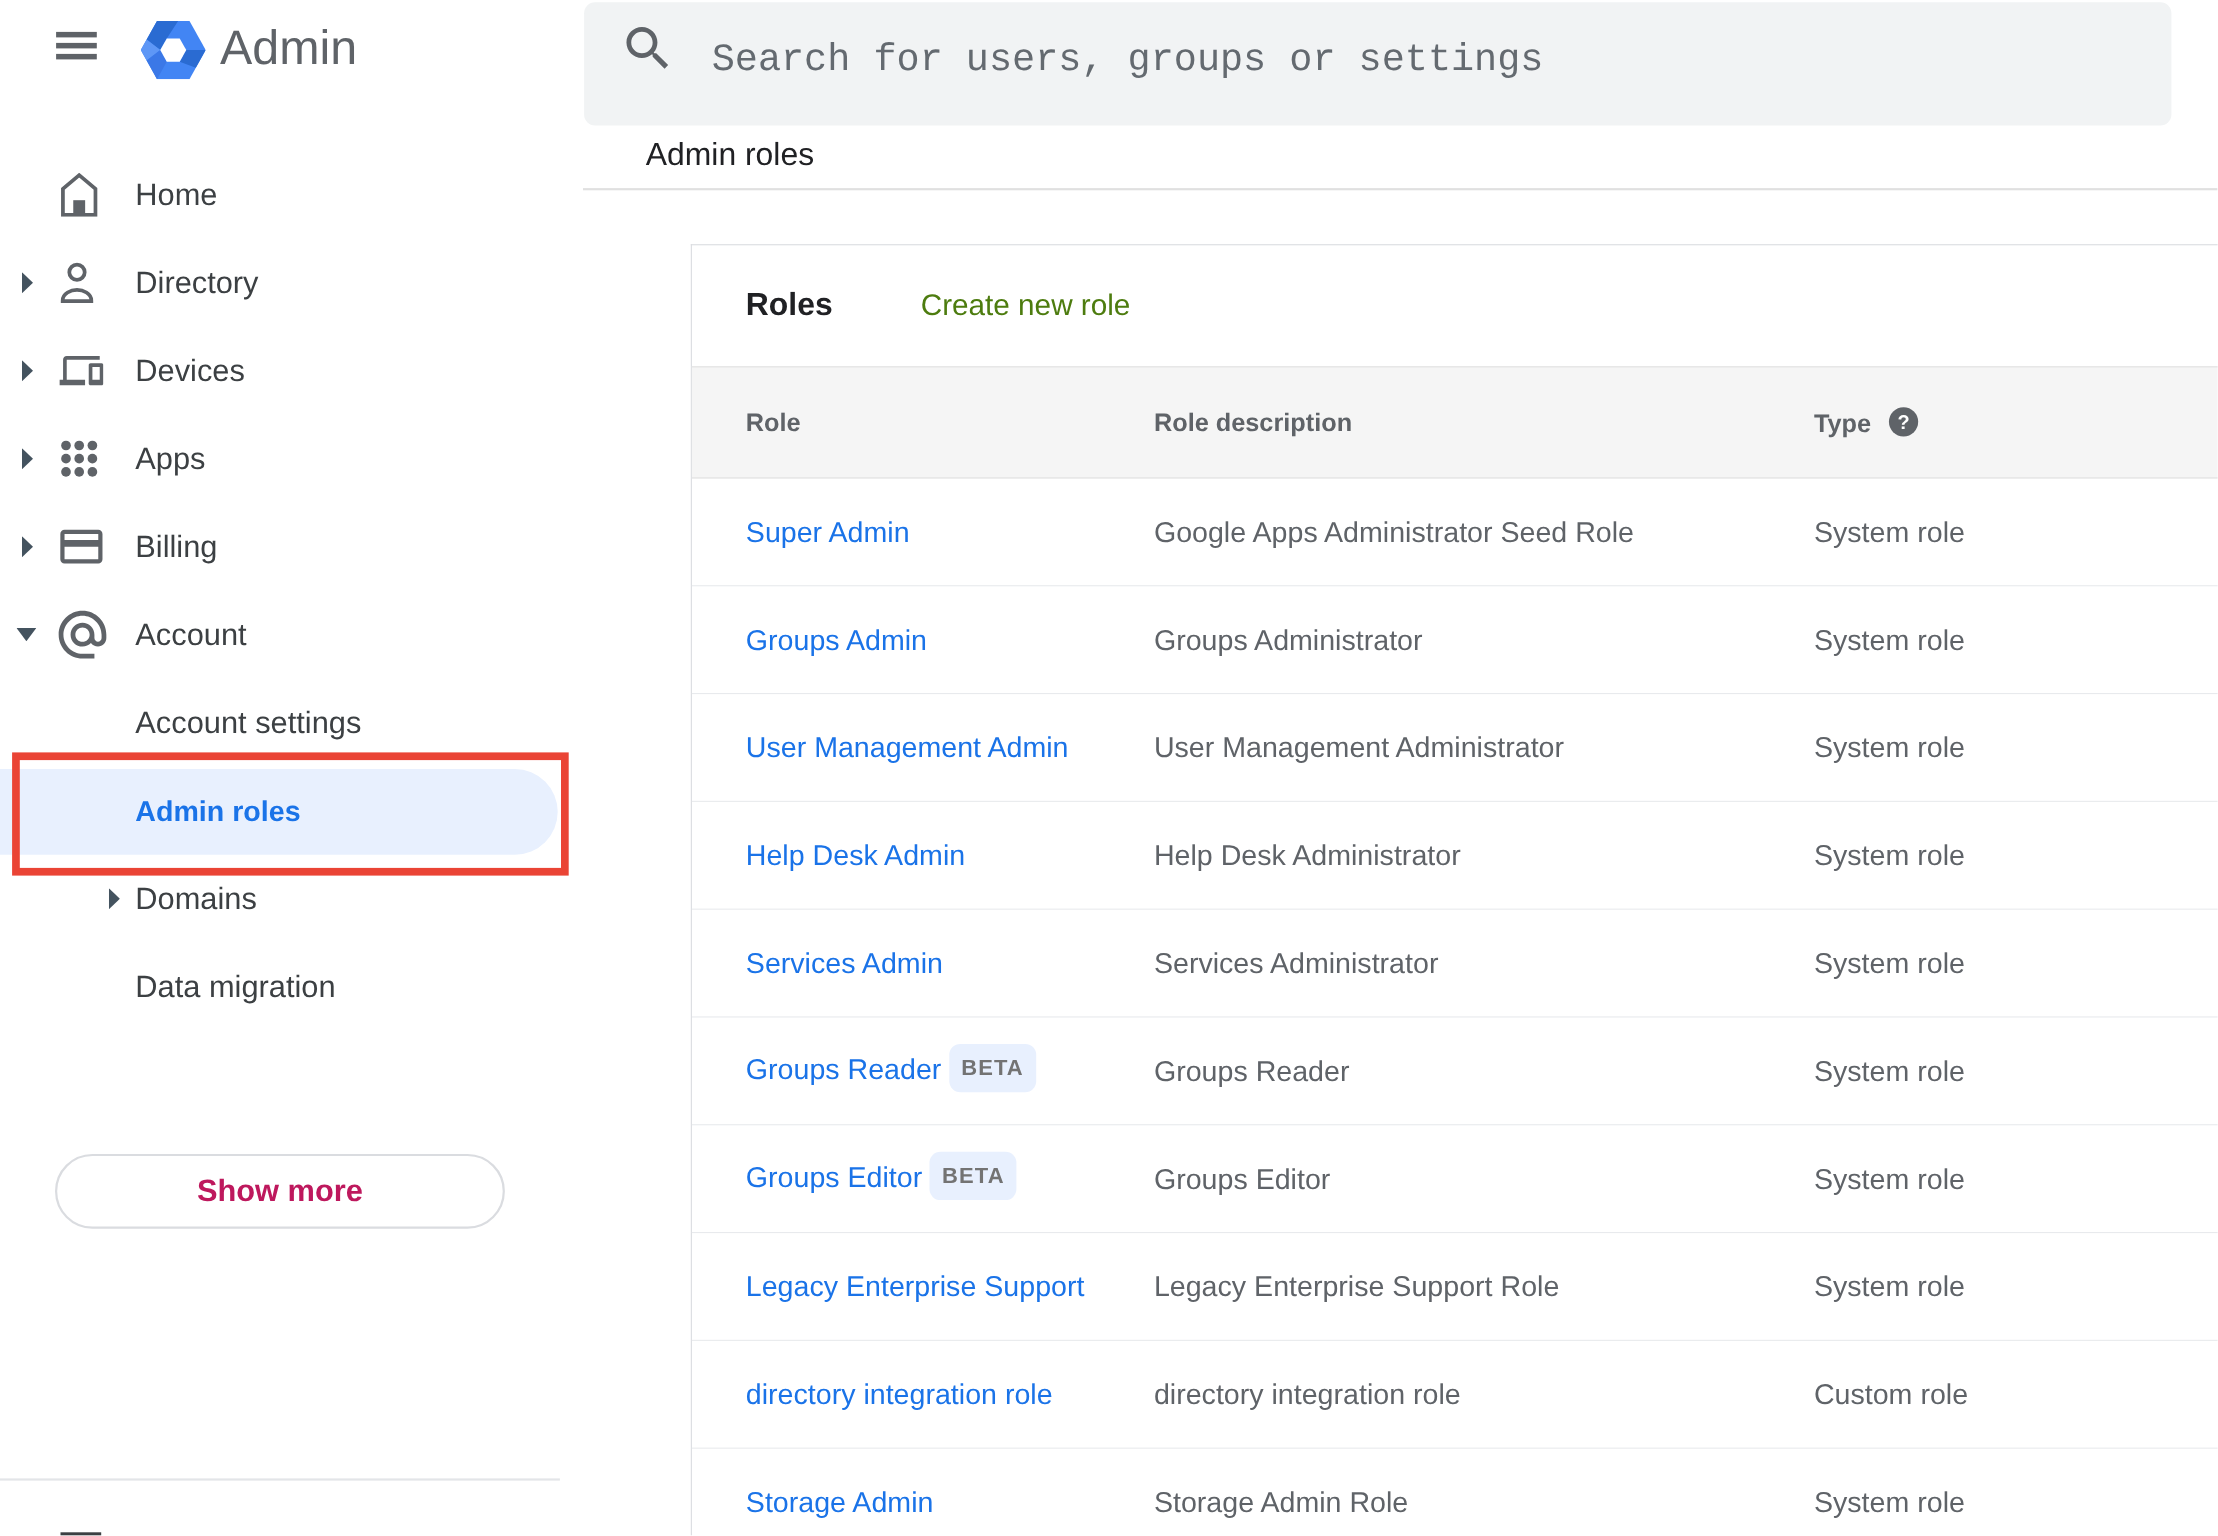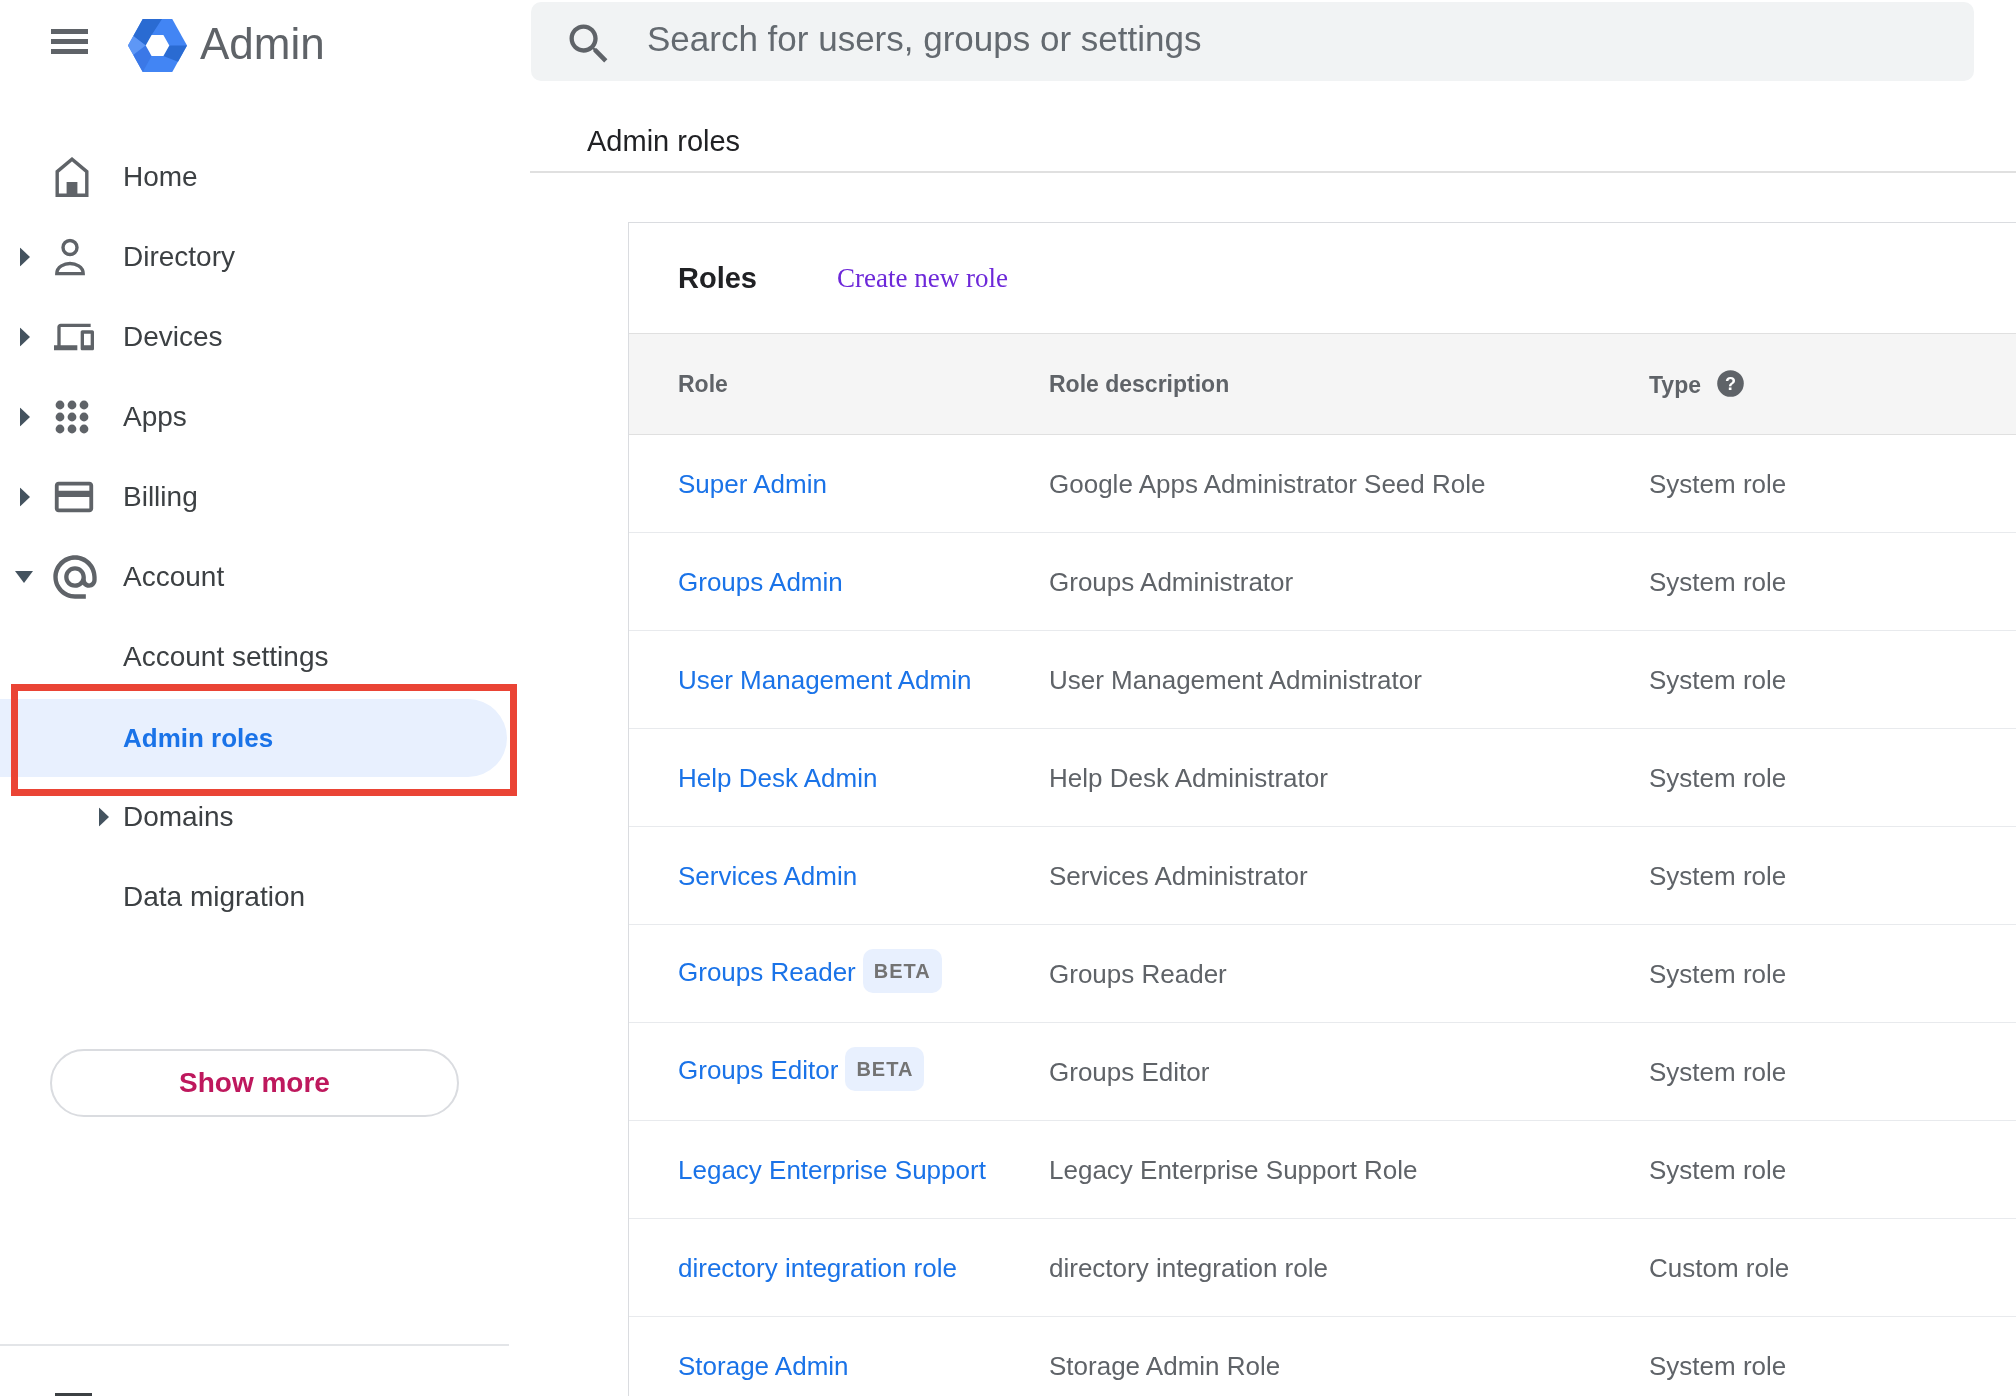--- a/index.html
+++ b/index.html
@@ -21,34 +21,34 @@
   .pill { position:absolute; left:0; top:699px; width:507px; height:78px;
      background:#e8f0fe; border-radius:0 39px 39px 0; }
   .redbox { position:absolute; left:11px; top:684px; width:506px; height:112px;
      border:7px solid #ea4435; }
   .showmore { position:absolute; left:50px; top:1049px; width:409px; height:68px;
      border:2px solid #dadce0; border-radius:35px; color:#be185d;
      font-size:28px; font-weight:bold; text-align:center; line-height:64px; }
   .botline { position:absolute; left:0; top:1344px; width:509px; height:2px; background:#e3e5e8; }
 
   
-  .search { position:absolute; left:531px; top:2px; width:1443px; height:79px;
-     background:#f1f3f4; border-radius:10px; }
+  .search { position:absolute; left:531px; top:2px; width:1443px; height:112px;
+     background:#f1f3f4; border-radius:10px;font-family:Liberation Mono, monospace; }
   .search .ph { position:absolute; left:116px; top:calc(50% - 3px); transform:translateY(-50%);
      font-size:35px; color:#646a70; }
   .pagetitle { position:absolute; left:587px; top:125px; font-size:29px; color:#202124; }
   .titleline { position:absolute; left:530px; top:171px; width:1486px; height:2px; background:#e0e0e0; }
 
   .card { position:absolute; left:628px; top:222px; width:1395px; height:1174px;
      border:1px solid #dadce0; border-bottom:none; background:#fff; }
   .cardhead { position:relative; height:110px; }
   .roles-h { position:absolute; left:49px; top:50%; transform:translateY(-50%);
      font-size:29px; font-weight:bold; color:#202124; }
   .createnew { position:absolute; left:208px; top:50%; transform:translateY(-50%);
-     font-size:27px; color:#6d28d9;font-family:Liberation Serif, serif; }
+     font-size:27px; color:#4d7c0f; }
   .thead { position:relative; height:102px; background:#f5f5f5;
      border-top:1px solid #e0e0e0; border-bottom:1px solid #e0e0e0; }
   .thead .c1, .trow .c1 { position:absolute; left:49px; top:50%; transform:translateY(-50%); white-space:nowrap; }
   .thead .c2, .trow .c2 { position:absolute; left:420px; top:50%; transform:translateY(-50%); white-space:nowrap; }
   .thead .c3, .trow .c3 { position:absolute; left:1020px; top:50%; transform:translateY(-50%); white-space:nowrap; }
   .thead div { font-size:23px; font-weight:bold; color:#5f6368; }
   .trow { position:relative; height:98px; border-bottom:1px solid #e8eaed; }
   .trow .c1 { font-size:26px; color:#1a73e8; }
   .trow .c2, .trow .c3 { font-size:26px; color:#5f6368; }
   .beta { display:inline-block; vertical-align:middle; margin-left:7px; margin-top:-6px;

